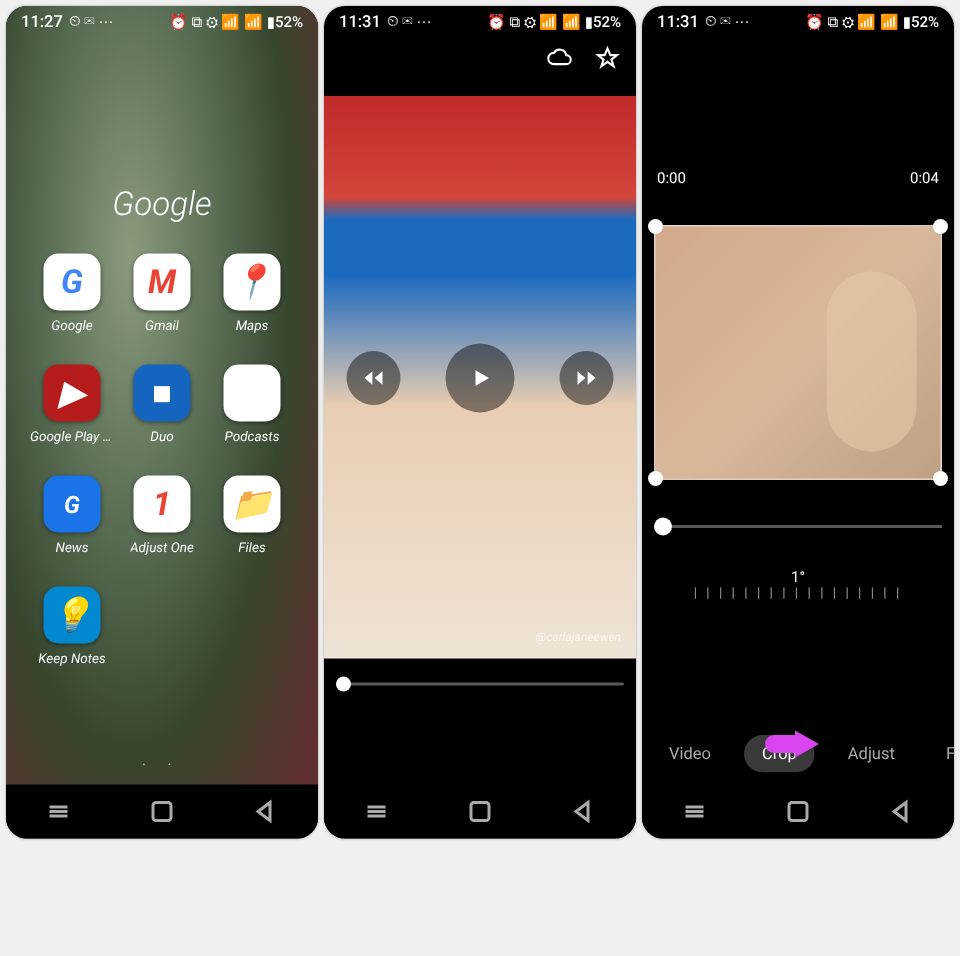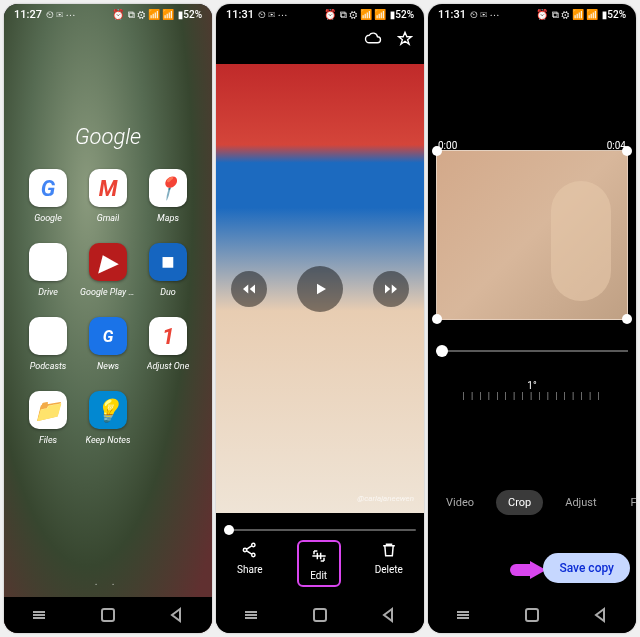--- a/index.html
+++ b/index.html
@@ -8,21 +8,21 @@
     font-family: -apple-system, Roboto, Arial, sans-serif;
     width: 640px;
     height: 637px;
     overflow: hidden;
     display: flex;
     gap: 4px;
     padding: 4px;
   }
   .phone {
     flex: 1;
-    height: 629px;
+    height: 555px;
     background: #000;
     border-radius: 14px;
     overflow: hidden;
     position: relative;
     color: #fff;
     font-size: 10px;
     box-shadow: 0 0 2px rgba(0,0,0,.3);
   }
 
   
@@ -81,21 +81,21 @@
   .scrub { position:absolute; left:8px; right:8px; bottom:102px; height:2px; background:rgba(255,255,255,.35); border-radius:2px; }
   .scrub::before{content:""; position:absolute; left:0; top:-4px; width:10px; height:10px; border-radius:50%; background:#fff;}
   .bottom-actions{ position:absolute; left:0; right:0; bottom:36px; display:flex; justify-content:space-around; padding:10px 4px; }
   .ba-item{ display:flex; flex-direction:column; align-items:center; gap:4px; font-size:10px; }
   .ba-item svg{ width:20px; height:20px; fill:none; stroke:#fff; stroke-width:1.8; }
   .highlight-mag{ border:2px solid #d946ef; border-radius:6px; padding:4px 10px; }
   .watermark{ position:absolute; right:10px; bottom:130px; font-size:8px; color:rgba(255,255,255,.7); font-style:italic; }
 
   
   .editor{ position:absolute; inset:26px 0 36px 0; background:#000; }
-  .time-row{ display:flex; justify-content:space-between; font-size:10px; padding:0 10px; color:#fff; position:absolute; top:110px; left:0; right:0; }
+  .time-row{ display:flex; justify-content:space-between; font-size:10px; padding:0 10px; color:#fff; position:absolute; top:84px; left:0; right:0; }
   .crop-frame{
     position:absolute; left:8px; right:8px; top:120px; height:170px;
     background:#d3a98a;
     background:linear-gradient(135deg,#d3a98a 0%,#d8b79b 50%,#bfa084 100%);
     border:1px solid rgba(255,255,255,.4);
   }
   .crop-handle{position:absolute; width:10px; height:10px; border-radius:50%; background:#fff;}
   .crop-handle.tl{top:-5px;left:-5px;} .crop-handle.tr{top:-5px;right:-5px;}
   .crop-handle.bl{bottom:-5px;left:-5px;} .crop-handle.br{bottom:-5px;right:-5px;}
   .overlay-subject{
@@ -145,24 +145,20 @@
       </div>
       <div class="app">
         <div class="app-icon ic-gmail">M</div>
         <div class="app-label">Gmail</div>
       </div>
       <div class="app">
         <div class="app-icon ic-maps">📍</div>
         <div class="app-label">Maps</div>
       </div>
       <div class="app">
-        <div class="app-icon ic-drive">◢</div>
-        <div class="app-label">Drive</div>
-      </div>
-      <div class="app">
         <div class="app-icon ic-play">▶</div>
         <div class="app-label">Google Play Mo...</div>
       </div>
       <div class="app">
         <div class="app-icon ic-duo">■</div>
         <div class="app-label">Duo</div>
       </div>
 
       <div class="app">
         <div class="app-icon ic-podcasts">⋮⋮</div>
@@ -239,43 +235,20 @@
     <div class="pbtn small">
       <svg viewBox="0 0 24 24">
           <path d="M4 6l7 6-7 6V6zM13 6l7 6-7 6V6z"></path>
         </svg>
     </div>
   </div>
   <div class="watermark">@carlajaneewen</div>
 
   <div class="scrub"></div>
 
-  <div class="bottom-actions">
-    <div class="ba-item">
-      <svg viewBox="0 0 24 24">
-          <circle cx="6" cy="12" r="2"></circle>
-          <circle cx="16" cy="6" r="2"></circle>
-          <circle cx="16" cy="18" r="2"></circle>
-          <path d="M8 11l6-4M8 13l6 4"></path>
-        </svg>
-      <span>Share</span>
-    </div>
-    <div class="ba-item highlight-mag">
-      <svg viewBox="0 0 24 24">
-          <path d="M6 6h4M6 6v4M18 18h-4M18 18v-4M4 12h16M10 8v8M14 8v8"></path>
-        </svg>
-      <span>Edit</span>
-    </div>
-    <div class="ba-item">
-      <svg viewBox="0 0 24 24">
-          <path d="M5 7h14M9 7V5h6v2M7 7l1 12h8l1-12"></path>
-        </svg>
-      <span>Delete</span>
-    </div>
-  </div>
 
   <div class="nav">
     <svg class="nav-ic">
         <path d="M3 6h12M3 9h12M3 12h12"></path>
       </svg>
     <svg class="nav-ic">
         <rect x="3" y="3" width="12" height="12" rx="2"></rect>
       </svg>
     <svg class="nav-ic">
         <path d="M12 3l-8 6 8 6z"></path>
@@ -316,21 +289,20 @@
 
 
     <div class="tab-row">
       <div class="tab">Video</div>
       <div class="tab active">Crop</div>
       <div class="tab">Adjust</div>
       <div class="tab">Fil</div>
     </div>
 
     <div class="arrow"></div>
-    <div class="save-pill">Save copy</div>
   </div>
 
   <div class="nav">
     <svg class="nav-ic">
         <path d="M3 6h12M3 9h12M3 12h12"></path>
       </svg>
     <svg class="nav-ic">
         <rect x="3" y="3" width="12" height="12" rx="2"></rect>
       </svg>
     <svg class="nav-ic">

